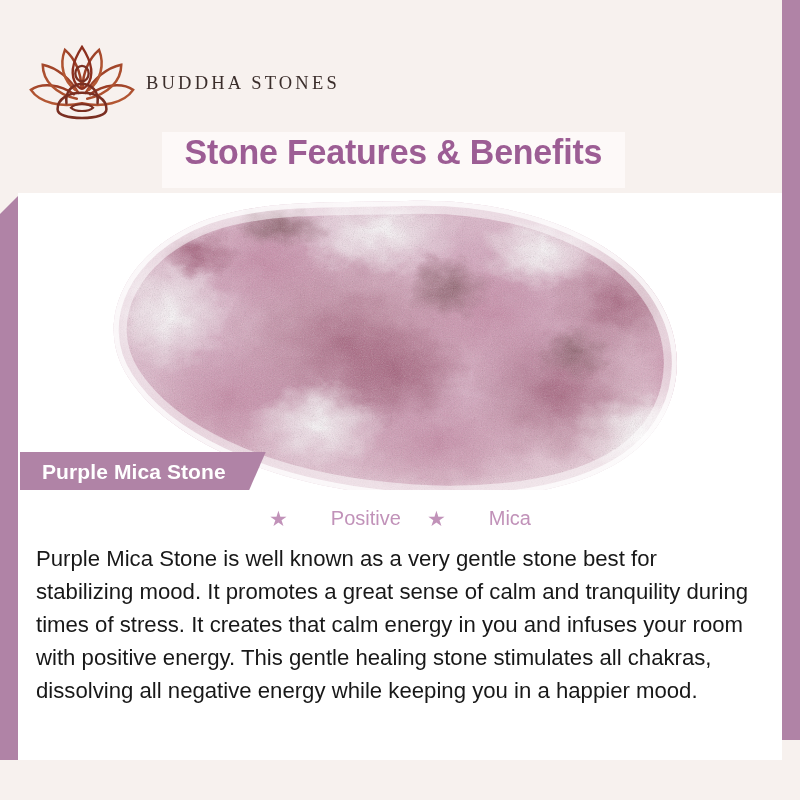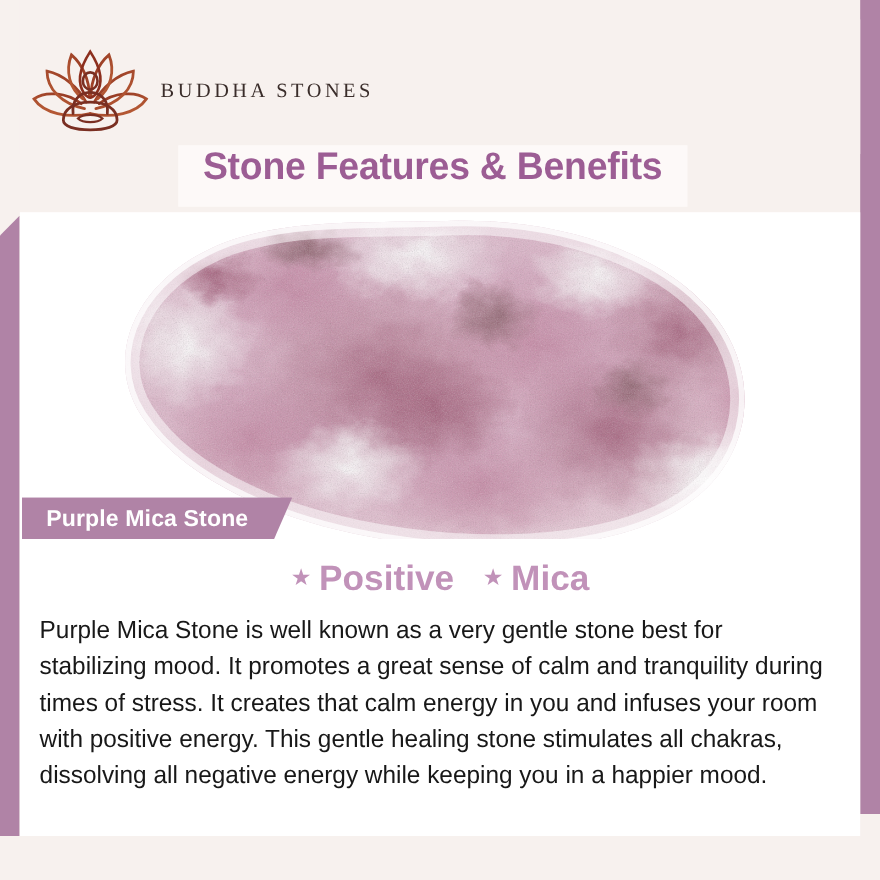--- a/index.html
+++ b/index.html
@@ -162,24 +162,25 @@
     align-items: center;
     gap: 7px;
   }
   .tag-star {
     font-size: 21px;
     line-height: 1;
     color: #c192b9;
   }
   .tag-label {
     font-family: "Liberation Sans Narrow", "Liberation Sans", sans-serif;
-    font-size: 32px;
-    font-weight: 700;
+    font-size: 20px;
+    font-weight: 400;
     color: #c192b9;
     white-space: nowrap;
+    margin-left: 36px;
   }
 
   .body-text {
     margin: 12px 18px 0 18px;
     font-family: "Liberation Sans Narrow", "Liberation Sans", sans-serif;
     font-size: 22.5px;
     line-height: 33px;
     color: #181818;
     text-align: left;
     transform: scaleX(0.985);

